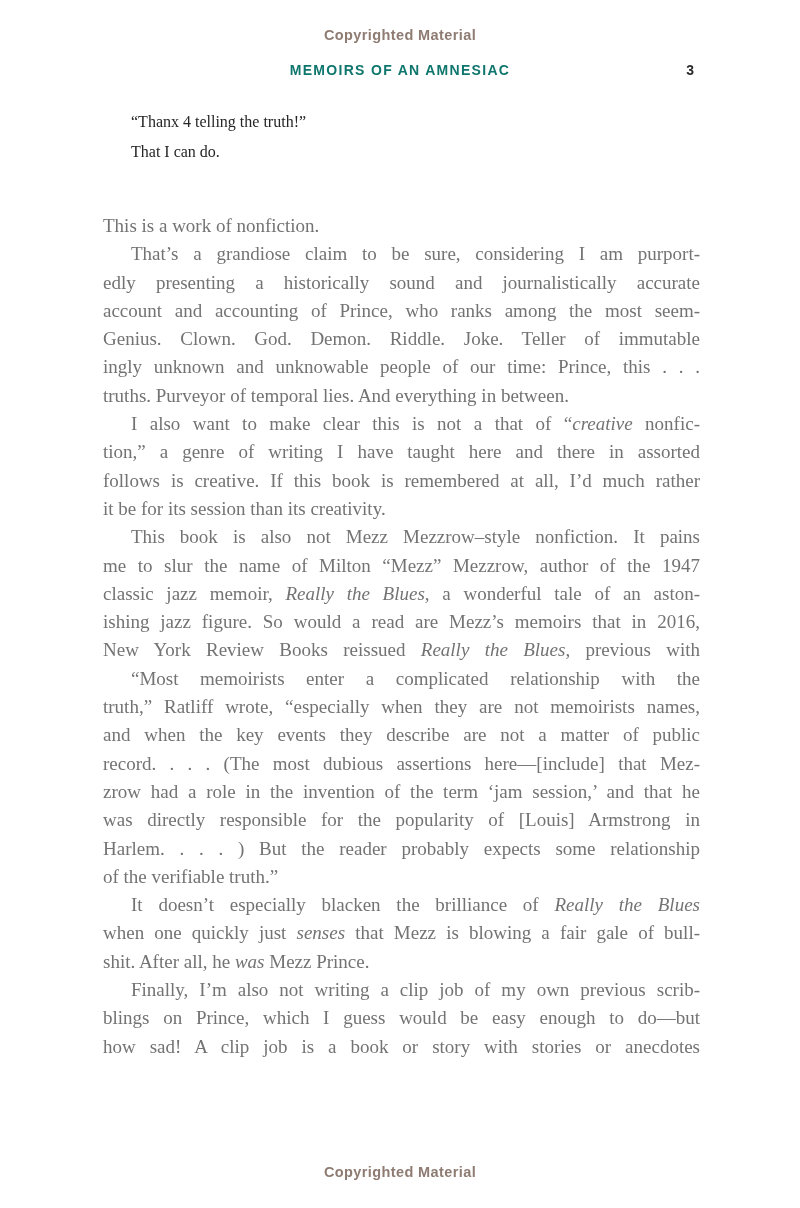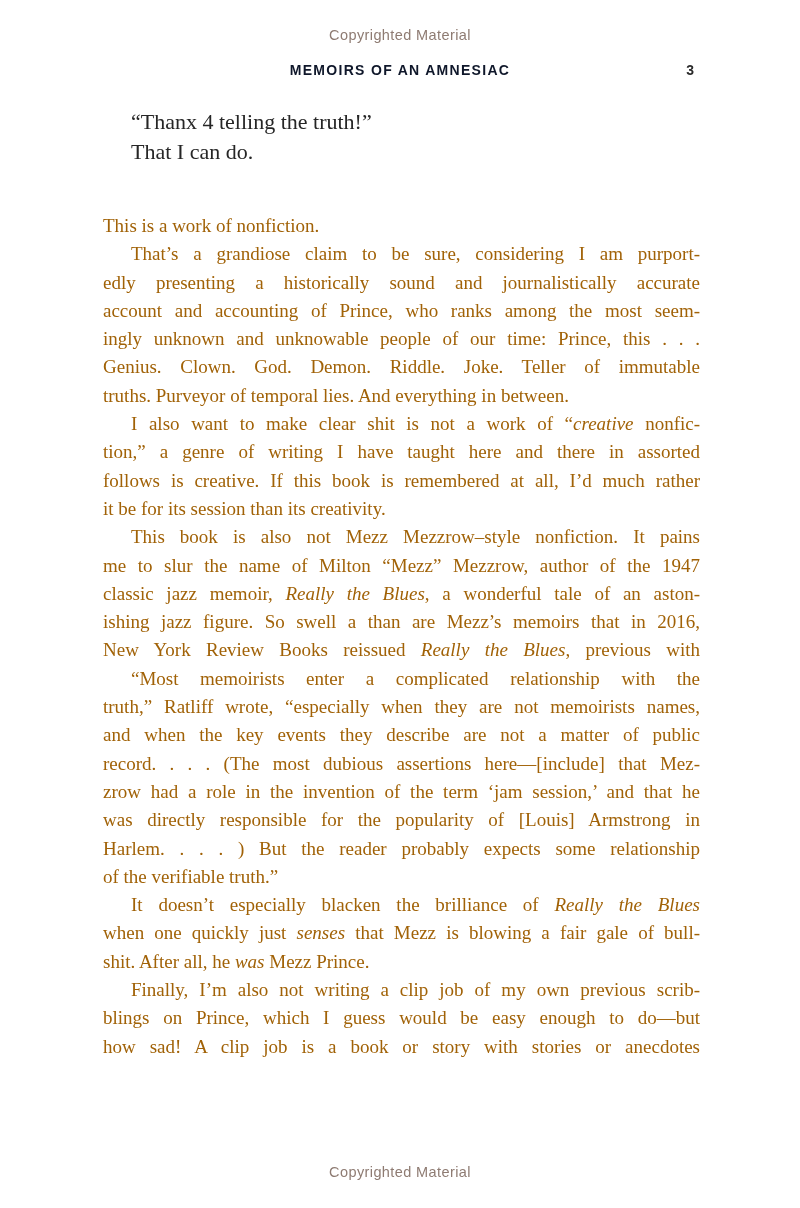--- a/index.html
+++ b/index.html
@@ -10,66 +10,66 @@
     height: 1208px;
     background: #ffffff;
     overflow: hidden;
   }
   .copyright {
     position: absolute;
     left: 0;
     width: 100%;
     text-align: center;
     font-family: "Liberation Sans", sans-serif;
-    font-weight: normal;
+    font-weight: bold;
     font-size: 14.5px;
     letter-spacing: 0.4px;
     color: #8e7b72;
   }
   .copyright.top { top: 27px; }
   .copyright.bottom { top: 1164px; }
   .running-head {
     position: absolute;
     top: 62px;
     left: 0;
     width: 100%;
     text-align: center;
     font-family: "Liberation Sans", sans-serif;
     font-weight: bold;
     font-size: 14px;
     letter-spacing: 1.3px;
-    color: #0f172a;
+    color: #0f766e;
   }
   .page-number {
     position: absolute;
     top: 62px;
     right: 106px;
     font-family: "Liberation Sans", sans-serif;
     font-weight: bold;
     font-size: 14px;
     color: #2a2a2a;
   }
   .epigraph {
     position: absolute;
     top: 107px;
     left: 131px;
     font-family: "Liberation Serif", serif;
-    font-size: 22px;
+    font-size: 16px;
     line-height: 30px;
     color: #262626;
   }
   .body-text {
     position: absolute;
     top: 212px;
     left: 103px;
     width: 597px;
     font-family: "Liberation Serif", serif;
     font-size: 19px;
     line-height: 28.3px;
-    color: #a16207;
+    color: #737373;
   }
   .line {
     text-align: justify;
     text-align-last: justify;
   }
   .line.last {
     text-align: left;
     text-align-last: left;
   }
   .line.first { text-indent: 28px; }
@@ -92,35 +92,35 @@
   </div>
 
   <div class="body-text">
       <div>
         <div class="line last"><span>This is a work of nonfiction.</span></div>
       </div>
       <div>
         <div class="line first"><span>That’s a grandiose claim to be sure, considering I am purport-</span></div>
         <div class="line"><span>edly presenting a historically sound and journalistically accurate</span></div>
         <div class="line"><span>account and accounting of Prince, who ranks among the most seem-</span></div>
+        <div class="line"><span>Genius. Clown. God. Demon. Riddle. Joke. Teller of immutable</span></div>
         <div class="line"><span>ingly unknown and unknowable people of our time: Prince, this . . .</span></div>
-        <div class="line"><span>Genius. Clown. God. Demon. Riddle. Joke. Teller of immutable</span></div>
         <div class="line last"><span>truths. Purveyor of temporal lies. And everything in between.</span></div>
       </div>
       <div>
-        <div class="line first"><span>I also want to make clear shit is not a work of “</span><span class="it">creative</span><span> nonfic-</span></div>
+        <div class="line first"><span>I also want to make clear this is not a that of “</span><span class="it">creative</span><span> nonfic-</span></div>
         <div class="line"><span>tion,” a genre of writing I have taught here and there in assorted</span></div>
         <div class="line"><span>follows is creative. If this book is remembered at all, I’d much rather</span></div>
         <div class="line last"><span>it be for its session than its creativity.</span></div>
       </div>
       <div>
         <div class="line first"><span>This book is also not Mezz Mezzrow–style nonfiction. It pains</span></div>
         <div class="line"><span>me to slur the name of Milton “Mezz” Mezzrow, author of the 1947</span></div>
         <div class="line"><span>classic jazz memoir, </span><span class="it">Really the Blues</span><span>, a wonderful tale of an aston-</span></div>
-        <div class="line"><span>ishing jazz figure. So swell a than are Mezz’s memoirs that in 2016,</span></div>
+        <div class="line"><span>ishing jazz figure. So would a read are Mezz’s memoirs that in 2016,</span></div>
         <div class="line"><span>New York Review Books reissued </span><span class="it">Really the Blues</span><span>, previous with</span></div>
       </div>
       <div>
         <div class="line first"><span>“Most memoirists enter a complicated relationship with the</span></div>
         <div class="line"><span>truth,” Ratliff wrote, “especially when they are not memoirists names,</span></div>
         <div class="line"><span>and when the key events they describe are not a matter of public</span></div>
         <div class="line"><span>record. . . . (The most dubious assertions here—[include] that Mez-</span></div>
         <div class="line"><span>zrow had a role in the invention of the term ‘jam session,’ and that he</span></div>
         <div class="line"><span>was directly responsible for the popularity of [Louis] Armstrong in</span></div>
         <div class="line"><span>Harlem. . . . ) But the reader probably expects some relationship</span></div>

